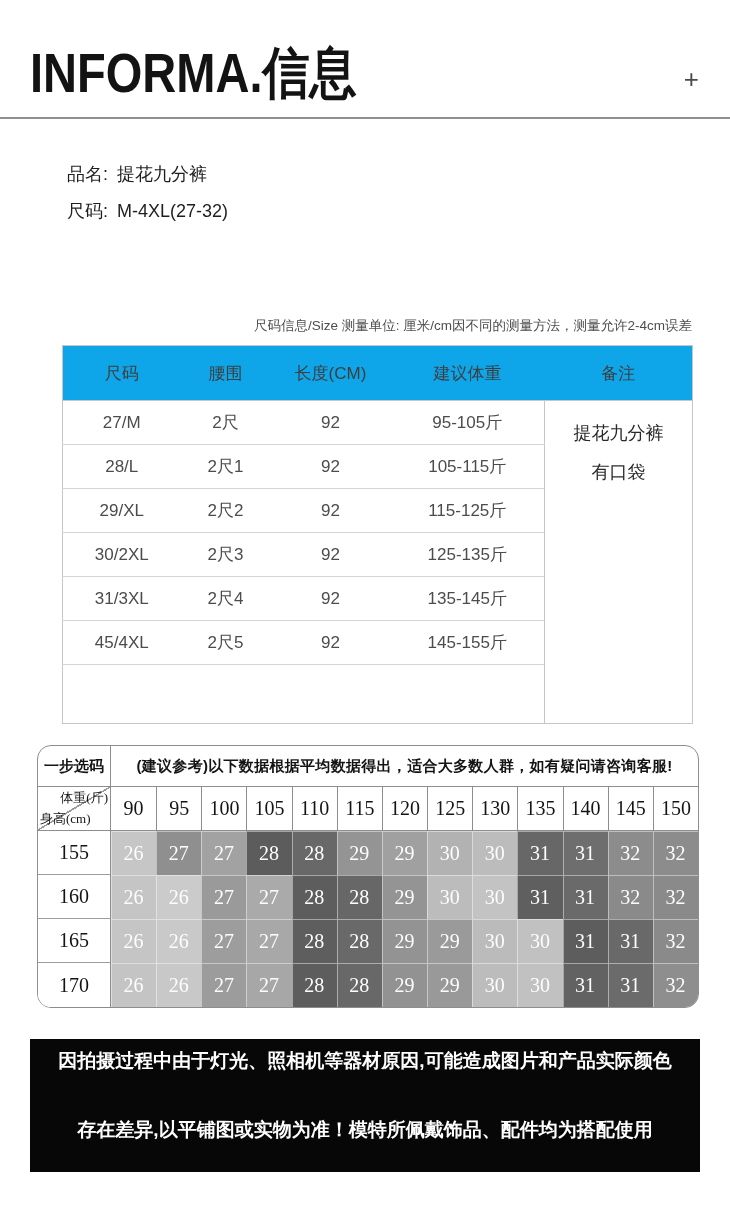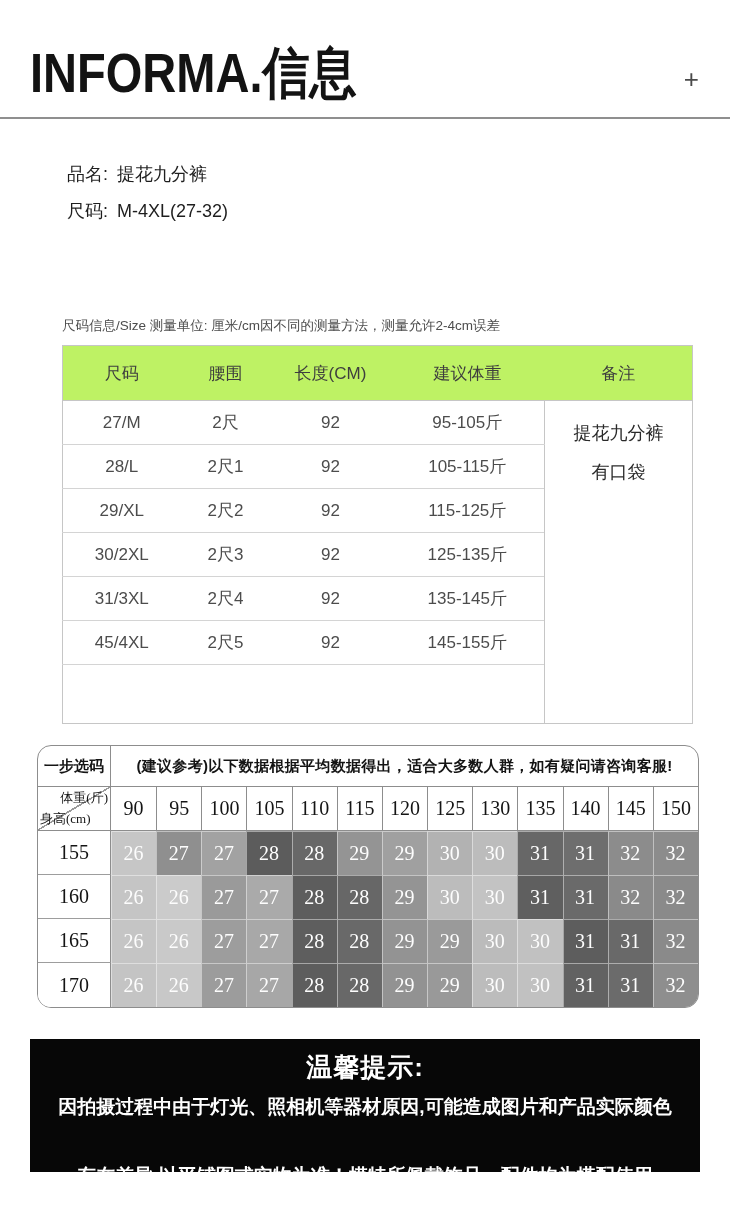--- a/index.html
+++ b/index.html
@@ -19,32 +19,32 @@
   .rule { position:absolute; left:0; top:117px; width:730px; height:2px; background:#8f8f8f; }
 
   
   .product { position:absolute; left:67px; top:156px; font-size:18px; color:#1e1e1e; }
   .product .row { height:37px; line-height:37px; }
   .product .label { margin-right:9px; }
 
   
   .meta {
     position:absolute; left:62px; top:317px; width:630px;
-    display:flex; justify-content:flex-start;
+    display:flex; justify-content:flex-end;
     font-size:13.5px; color:#4d4d4d;
   }
 
   
   table.size-table {
     position:absolute; left:62px; top:345px; width:630px;
     border-collapse:collapse; table-layout:fixed;
     border:1px solid #c6c6c6;
   }
   .size-table th {
-    background:#bef264; height:55px; font-weight:normal;
+    background:#0ea5e9; height:55px; font-weight:normal;
     font-size:17px; color:#3e3e3e; border-bottom:1px solid #c6c6c6;
   }
   .size-table td {
     text-align:center; height:44px; font-size:17px; color:#4c4c4c;
     border-bottom:1px solid #d4d4d4;
   }
   .size-table tr.empty td { border-bottom:none; height:59px; }
   .size-table td.remark {
     border-left:1px solid #c6c6c6; border-bottom:none;
     vertical-align:top; padding-top:13px;
@@ -266,16 +266,15 @@
       <div class="c-val" style="background: rgb(153, 153, 153);">29</div>
       <div class="c-val" style="background: rgb(188, 188, 188);">30</div>
       <div class="c-val" style="background: rgb(193, 193, 193);">30</div>
       <div class="c-val" style="background: rgb(98, 98, 98);">31</div>
       <div class="c-val" style="background: rgb(107, 107, 107);">31</div>
       <div class="c-val" style="background: rgb(142, 142, 142);">32</div>
     </div>
 </div>
 
 <div class="notice">
-  <div class="title">温馨提示:</div>
   <div class="line first">因拍摄过程中由于灯光、照相机等器材原因,可能造成图片和产品实际颜色</div>
   <div class="line">存在差异,以平铺图或实物为准！模特所佩戴饰品、配件均为搭配使用</div>
 </div>
 
 </body></html>

